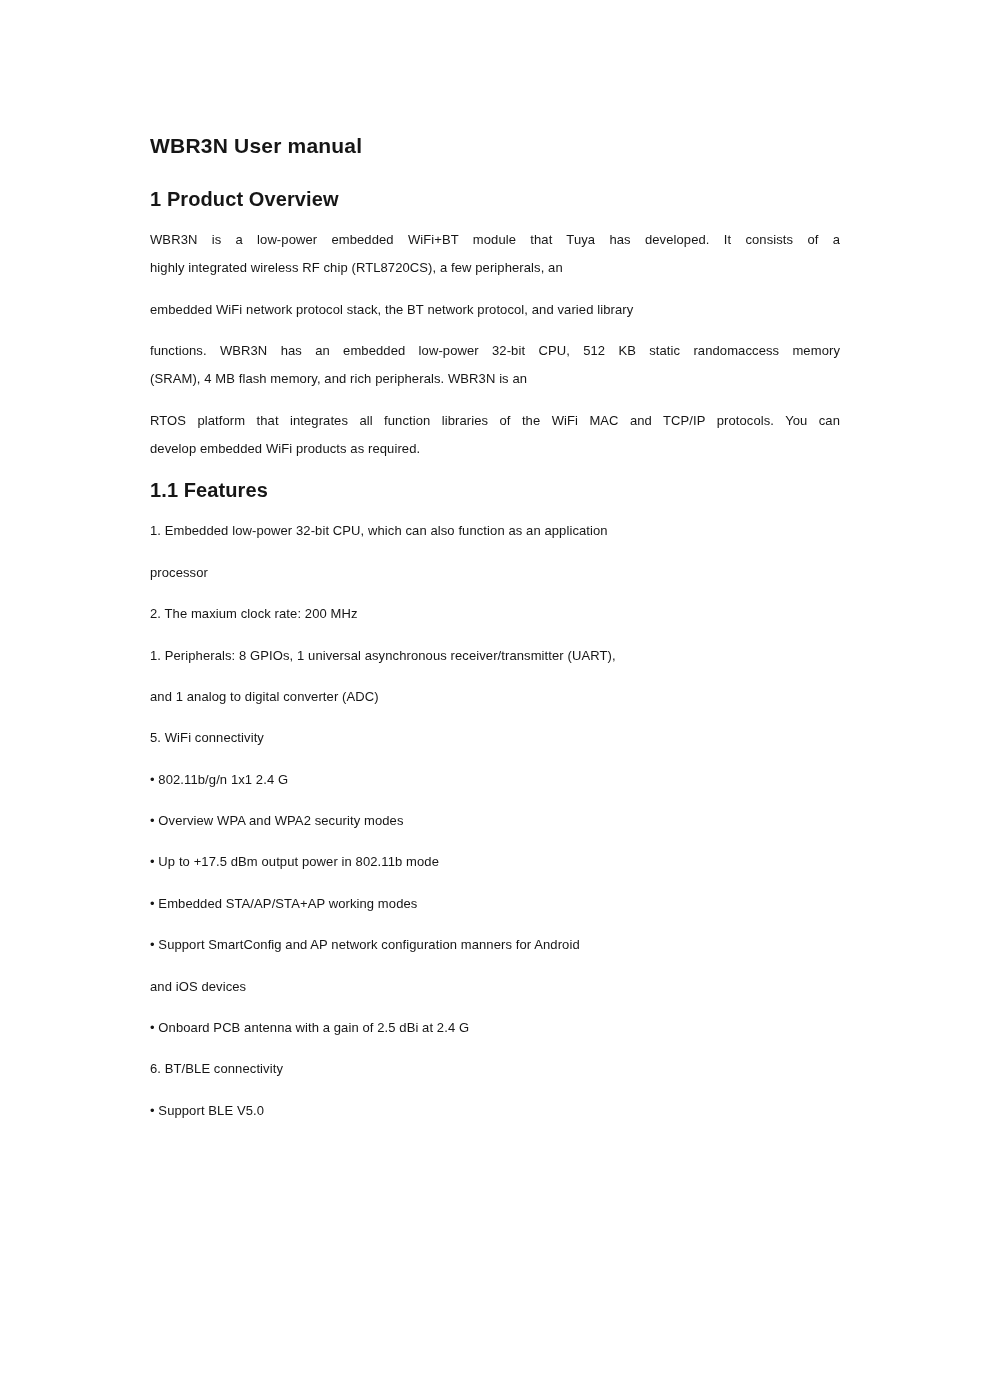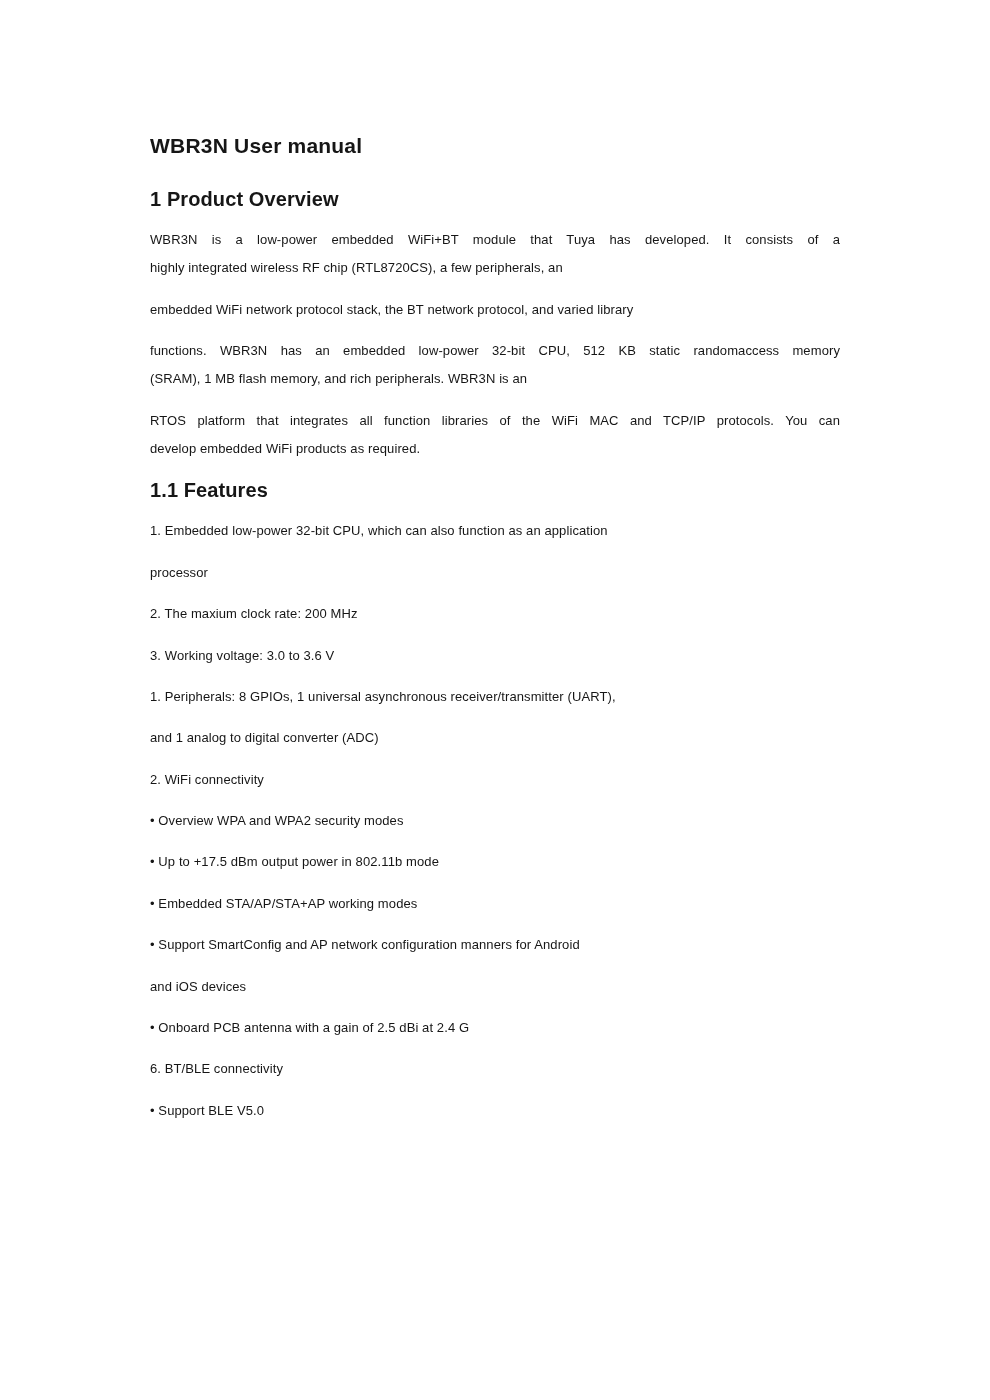--- a/index.html
+++ b/index.html
@@ -53,31 +53,31 @@
 <body>
 
 <div class="page">
   <div class="content">
     <div class="h1">WBR3N User manual</div>
     <div class="ln h2">1 Product Overview</div>
     <div class="ln just gap">WBR3N is a low-power embedded WiFi+BT module that Tuya has developed. It consists of a</div>
     <div class="ln">highly integrated wireless RF chip (RTL8720CS), a few peripherals, an</div>
     <div class="ln gap">embedded WiFi network protocol stack, the BT network protocol, and varied library</div>
     <div class="ln just gap">functions. WBR3N has an embedded low-power 32-bit CPU, 512 KB static randomaccess memory</div>
-    <div class="ln">(SRAM), 1 MB flash memory, and rich peripherals. WBR3N is an</div>
+    <div class="ln">(SRAM), 4 MB flash memory, and rich peripherals. WBR3N is an</div>
     <div class="ln just gap">RTOS platform that integrates all function libraries of the WiFi MAC and TCP/IP protocols. You can</div>
     <div class="ln">develop embedded WiFi products as required.</div>
     <div class="ln h2 gap">1.1 Features</div>
     <div class="ln gap">1. Embedded low-power 32-bit CPU, which can also function as an application</div>
     <div class="ln gap">processor</div>
     <div class="ln gap">2. The maxium clock rate: 200 MHz</div>
-    <div class="ln gap">3. Working voltage: 3.0 to 3.6 V</div>
     <div class="ln gap">1. Peripherals: 8 GPIOs, 1 universal asynchronous receiver/transmitter (UART),</div>
     <div class="ln gap">and 1 analog to digital converter (ADC)</div>
-    <div class="ln gap">2. WiFi connectivity</div>
+    <div class="ln gap">5. WiFi connectivity</div>
+    <div class="ln gap">• 802.11b/g/n 1x1 2.4 G</div>
     <div class="ln gap">• Overview WPA and WPA2 security modes</div>
     <div class="ln gap">• Up to +17.5 dBm output power in 802.11b mode</div>
     <div class="ln gap">• Embedded STA/AP/STA+AP working modes</div>
     <div class="ln gap">• Support SmartConfig and AP network configuration manners for Android</div>
     <div class="ln gap">and iOS devices</div>
     <div class="ln gap">• Onboard PCB antenna with a gain of 2.5 dBi at 2.4 G</div>
     <div class="ln gap">6. BT/BLE connectivity</div>
     <div class="ln gap">• Support BLE V5.0</div>
   </div>
 </div>

